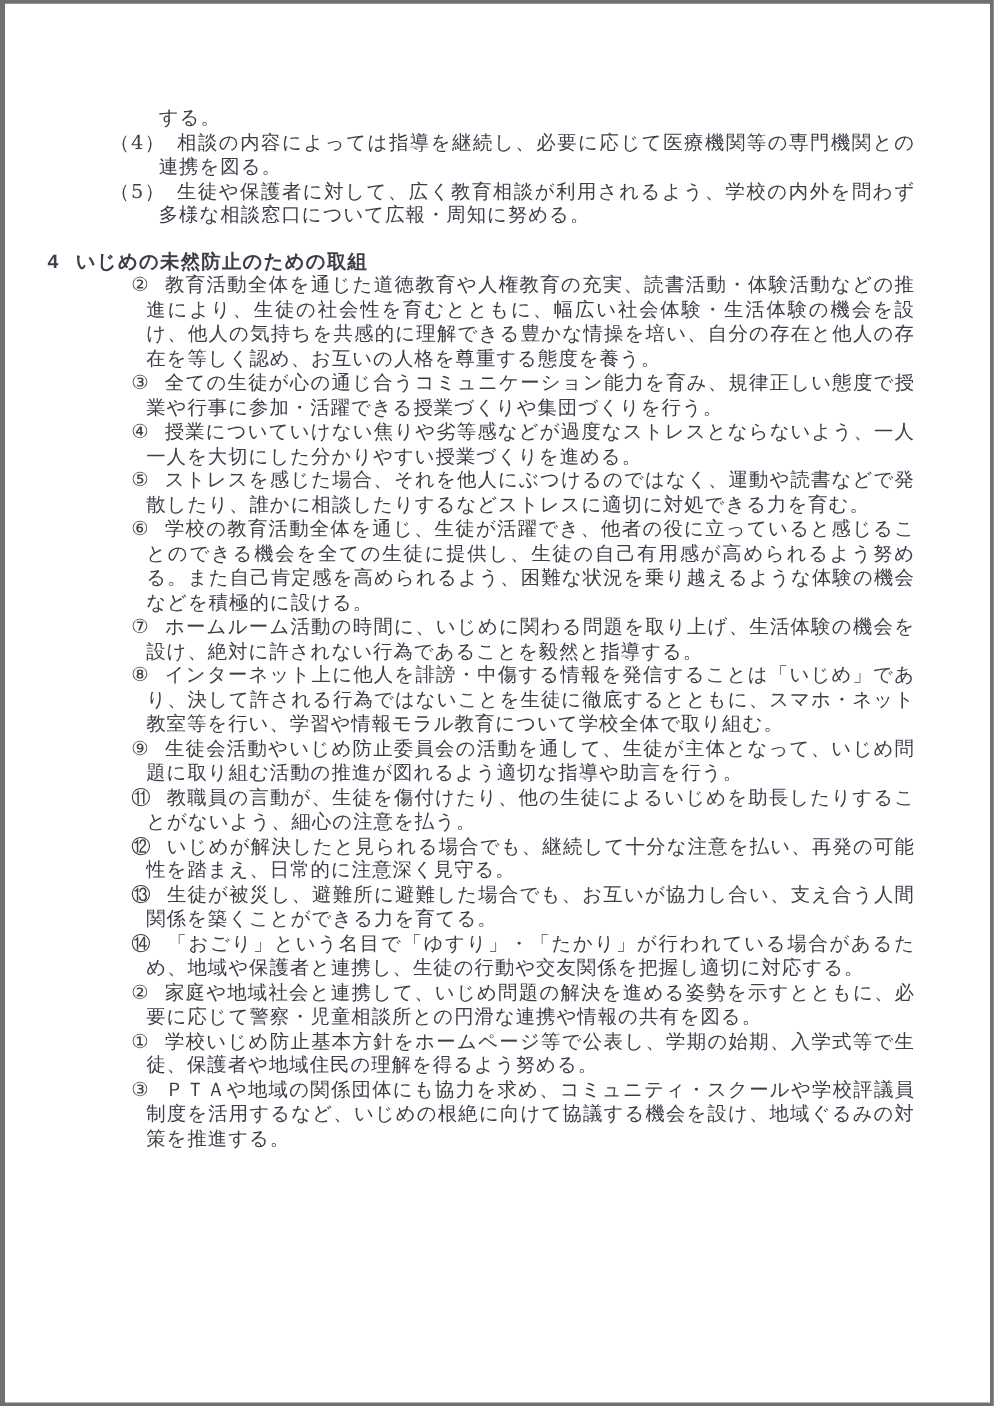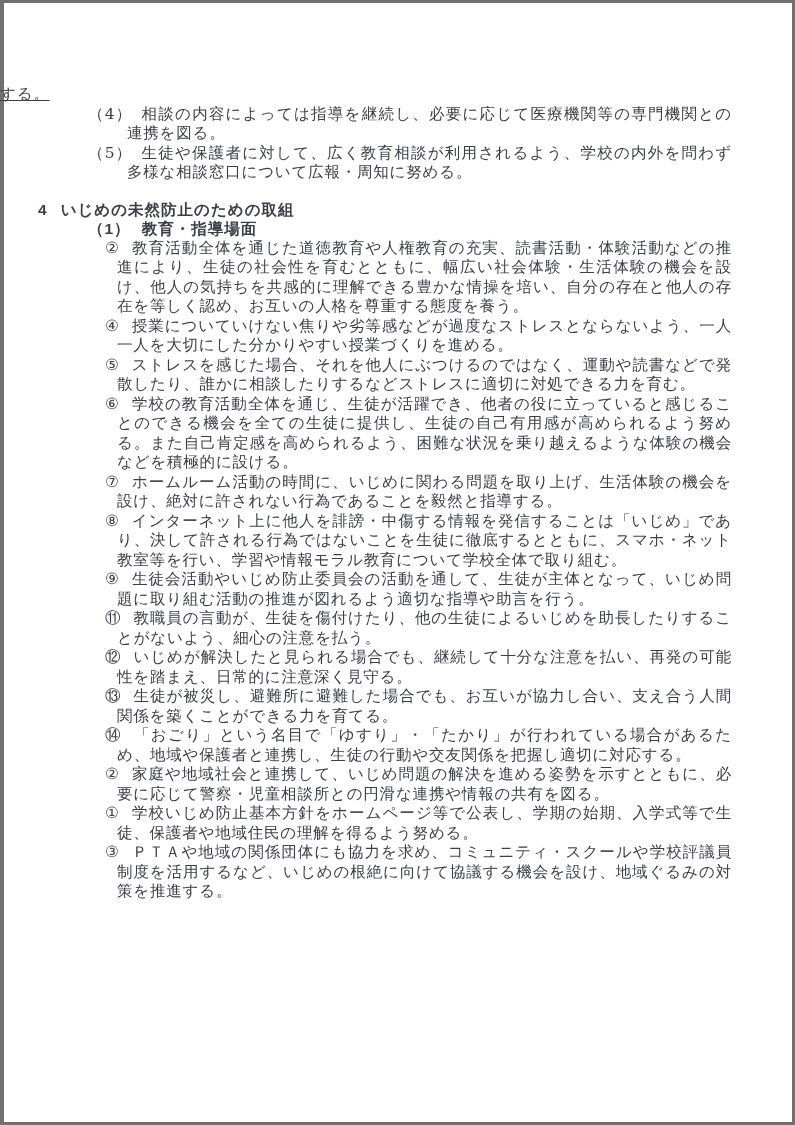--- a/index.html
+++ b/index.html
@@ -32,21 +32,21 @@
     width: 732px;
     font-size: 15.5px;
     line-height: 19.5px;
     letter-spacing: 0.8px;
     text-align: justify;
   }
   .content p { margin: 0; }
 
   
   .carry {
-    text-decoration: underline;
+    padding-left: 127px;
   }
   
   .lvl1 {
     padding-left: 127px;
     text-indent: -39px;
   }
   .lvl1 .lbl { margin-right: 9px; }
 
   
   .sec-head {
@@ -82,25 +82,25 @@
 <div class="content">
 
   <p class="carry"><span>する。</span></p>
 
   <p class="lvl1"><span class="lbl">（4）</span><span>相談の内容によっては指導を継続し、必要に応じて医療機関等の専門機関との連携を図る。</span></p>
 
   <p class="lvl1"><span class="lbl">（5）</span><span>生徒や保護者に対して、広く教育相談が利用されるよう、学校の内外を問わず多様な相談窓口について広報・周知に努める。</span></p>
 
   <p class="sec-head"><span class="lbl">4</span><span>いじめの未然防止のための取組</span></p>
 
-  <p class="sub-head"><span class="lbl">（1）</span><span>教育・指導場面</span></p>
 
 
   <p class="itemC"><span class="lbl">②</span><span>教育活動全体を通じた道徳教育や人権教育の充実、読書活動・体験活動などの推進により、生徒の社会性を育むとともに、幅広い社会体験・生活体験の機会を設け、他人の気持ちを共感的に理解できる豊かな情操を培い、自分の存在と他人の存在を等しく認め、お互いの人格を尊重する態度を養う。</span></p>
 
+  <p class="itemC"><span class="lbl">③</span><span>全ての生徒が心の通じ合うコミュニケーション能力を育み、規律正しい態度で授業や行事に参加・活躍できる授業づくりや集団づくりを行う。</span></p>
 
   <p class="itemC"><span class="lbl">④</span><span>授業についていけない焦りや劣等感などが過度なストレスとならないよう、一人一人を大切にした分かりやすい授業づくりを進める。</span></p>
 
   <p class="itemC"><span class="lbl">⑤</span><span>ストレスを感じた場合、それを他人にぶつけるのではなく、運動や読書などで発散したり、誰かに相談したりするなどストレスに適切に対処できる力を育む。</span></p>
 
   <p class="itemC"><span class="lbl">⑥</span><span>学校の教育活動全体を通じ、生徒が活躍でき、他者の役に立っていると感じることのできる機会を全ての生徒に提供し、生徒の自己有用感が高められるよう努める。また自己肯定感を高められるよう、困難な状況を乗り越えるような体験の機会などを積極的に設ける。</span></p>
 
   <p class="itemC"><span class="lbl">⑦</span><span>ホームルーム活動の時間に、いじめに関わる問題を取り上げ、生活体験の機会を設け、絶対に許されない行為であることを毅然と指導する。</span></p>
 
   <p class="itemC"><span class="lbl">⑧</span><span>インターネット上に他人を誹謗・中傷する情報を発信することは「いじめ」であり、決して許される行為ではないことを生徒に徹底するとともに、スマホ・ネット教室等を行い、学習や情報モラル教育について学校全体で取り組む。</span></p>

